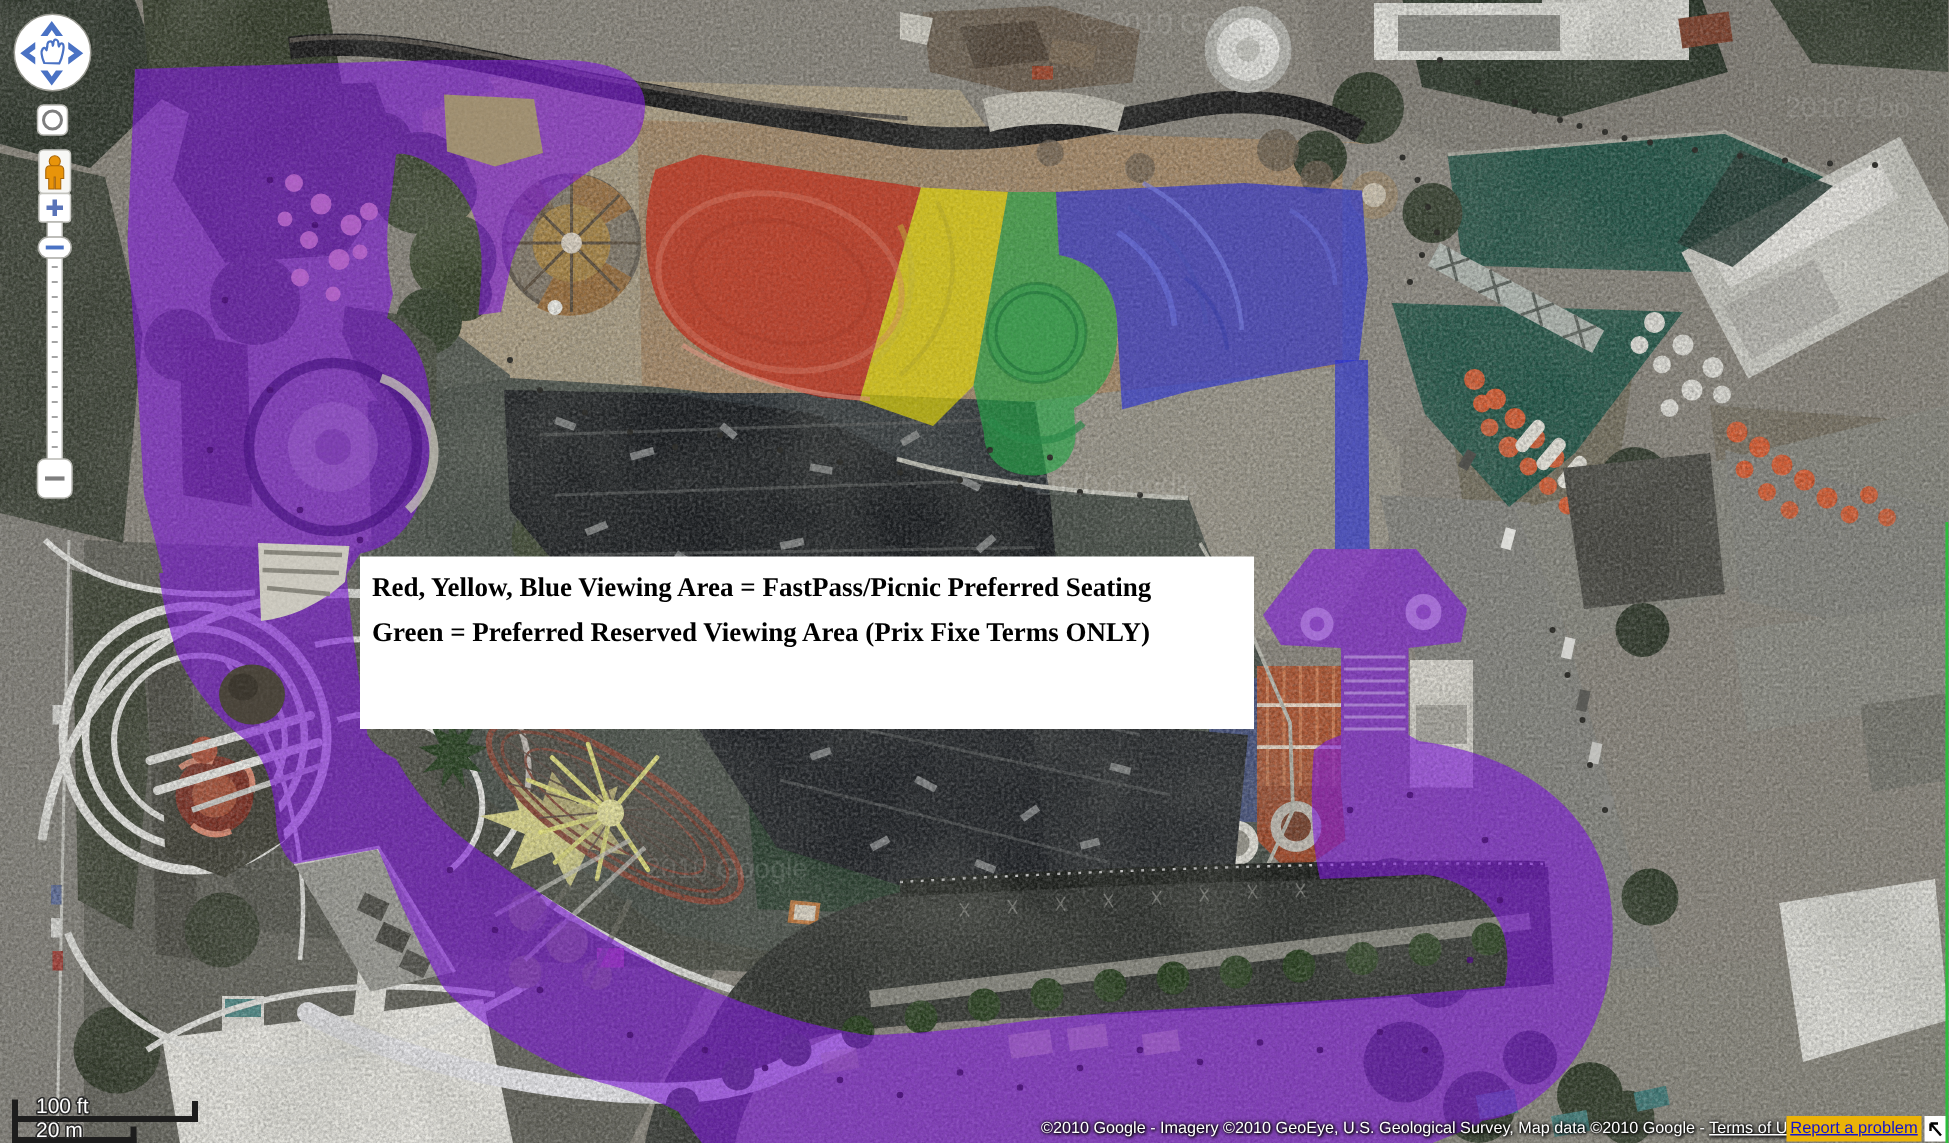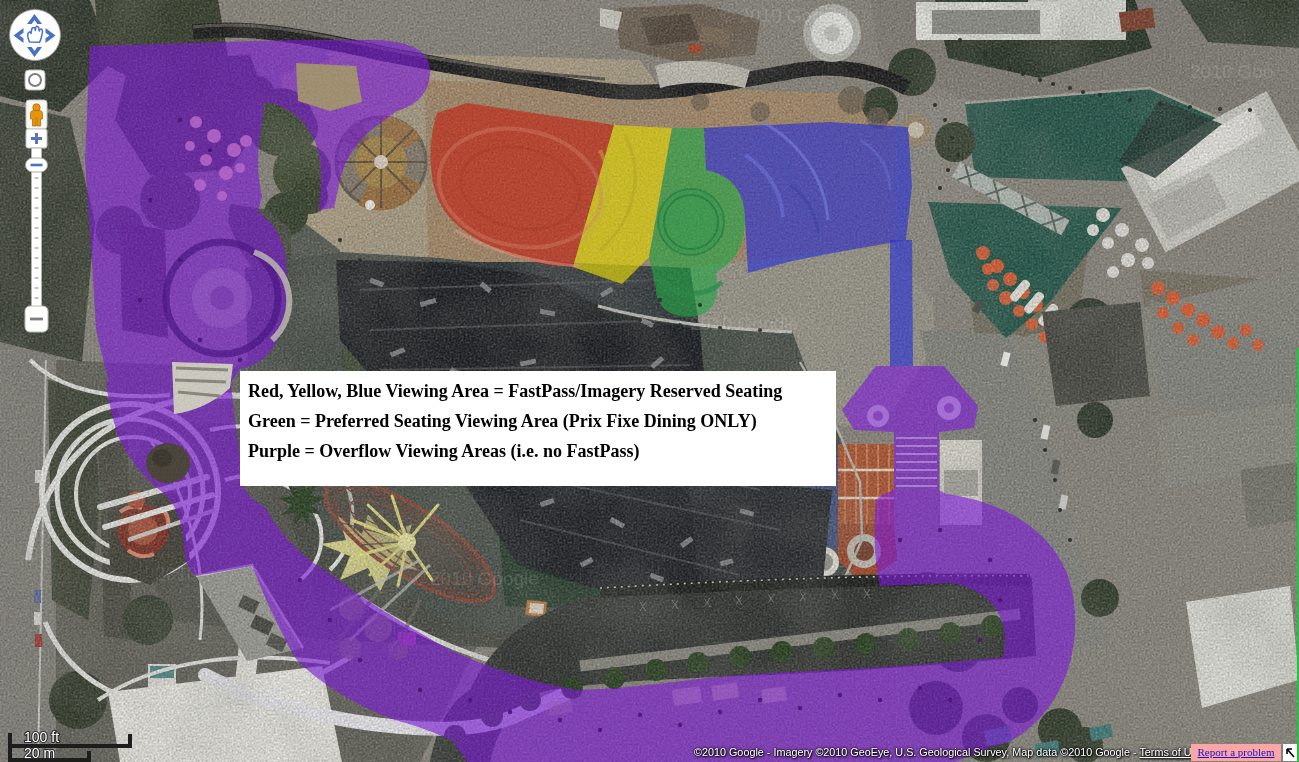--- a/index.html
+++ b/index.html
@@ -642,23 +642,22 @@
 <text x="1190" y="78">2010 Goo</text>
 <text x="155" y="580" opacity="0.7">2010</text>
 </g>
 
 <rect x="0" y="0" width="1299" height="762" filter="url(#grain)" opacity="0.09"></rect>
 <rect x="0" y="0" width="1299" height="762" filter="url(#grainW)" opacity="0.08"></rect>
 </svg>
 
 <div style="position:absolute;left:240px;top:371px;width:596px;height:115px;background:#ffffff;"></div>
 <div style="position:absolute;left:248px;top:376px;width:586px;color:#000;font-family:'Liberation Serif',serif;font-weight:bold;font-size:18px;line-height:30px;">
-<div>Red, Yellow, Blue Viewing Area = FastPass/Imagery Reserved Seating</div>
-<div>Green = Preferred Seating Viewing Area (Prix Fixe Dining ONLY)</div>
-<div>Purple = Overflow Viewing Areas (i.e. no FastPass)</div>
+<div>Red, Yellow, Blue Viewing Area = FastPass/Picnic Preferred Seating</div>
+<div>Green = Preferred Reserved Viewing Area (Prix Fixe Terms ONLY)</div>
 </div>
 
 <div id="ctl" style="position:absolute;left:0;top:0;width:80px;height:360px;">
 <svg width="80" height="360" xmlns="http://www.w3.org/2000/svg">
 <circle cx="35" cy="35" r="25.5" fill="#ffffff" stroke="#9a9a92" stroke-width="1"></circle>
 <g fill="#4a72c4">
 <path d="M 34.5,14 L 42,24 L 37.3,24 L 34.5,20 L 31.7,24 L 27,24 Z"></path>
 <path d="M 34.5,57 L 42,47 L 37.3,47 L 34.5,51 L 31.7,47 L 27,47 Z"></path>
 <path d="M 13.5,35.5 L 23.5,28 L 23.5,32.7 L 19.5,35.5 L 23.5,38.3 L 23.5,43 Z"></path>
 <path d="M 55.5,35.5 L 45.5,28 L 45.5,32.7 L 49.5,35.5 L 45.5,38.3 L 45.5,43 Z"></path>
@@ -712,21 +711,21 @@
 <g font-family="Liberation Sans,sans-serif" font-size="14" fill="#ffffff" stroke="#2a2a2a" stroke-width="2.2" paint-order="stroke" stroke-linejoin="round">
 <text x="18" y="14">100 ft</text>
 <text x="18" y="30">20 m</text>
 </g>
 </svg>
 </div>
 
 <div style="position:absolute;left:16px;top:744px;width:1299px;height:18px;font-size:10.8px;color:#ffffff;text-shadow:0 0 2px #000,0 0 3px #000,1px 1px 2px #000;font-family:'Liberation Sans',sans-serif;">
 <div style="position:absolute;left:678px;top:2px;white-space:nowrap;">©2010 Google - Imagery ©2010 GeoEye, U.S. Geological Survey, Map data ©2010 Google - <span style="text-decoration:underline;">Terms of Use</span></div>
 </div>
-<div style="position:absolute;left:1191px;top:744px;width:90px;height:17px;background:#fca5a5;font-size:11px;font-family:Liberation Serif, serif;text-align:center;line-height:16px;">
+<div style="position:absolute;left:1191px;top:744px;width:90px;height:17px;background:#eab308;font-size:11px;font-family:Liberation Sans, sans-serif;text-align:center;line-height:16px;">
 <span style="color:#1414cc;text-decoration:underline;">Report a problem</span>
 </div>
 <div style="position:absolute;left:1297px;top:348px;width:2px;height:414px;background:#2abf3c;z-index:50;"></div>
 <div style="position:absolute;left:1283px;top:744px;width:15px;height:17px;background:#ffffff;">
 <svg width="15" height="17">
       <path d="M 4,5 L 11,13 M 4,5 L 4,10 M 4,5 L 9,5" stroke="#000" stroke-width="1.6" fill="none"></path>
     </svg>
 </div>
 
 </body></html>

